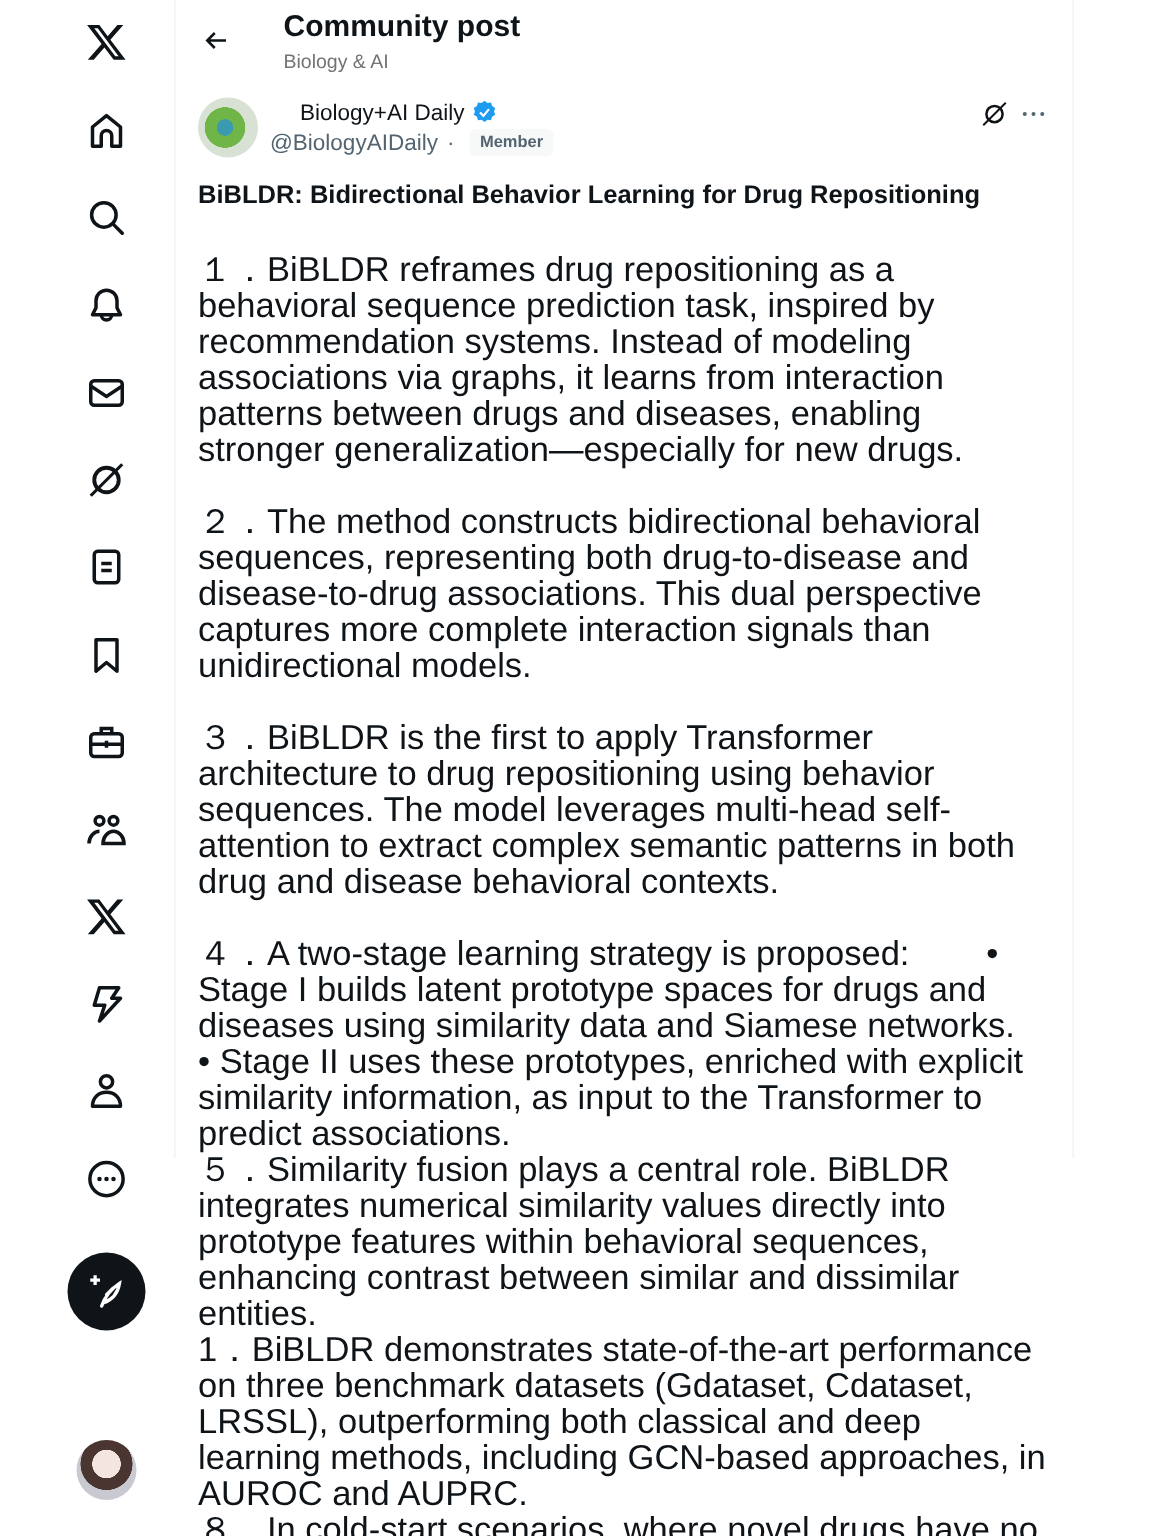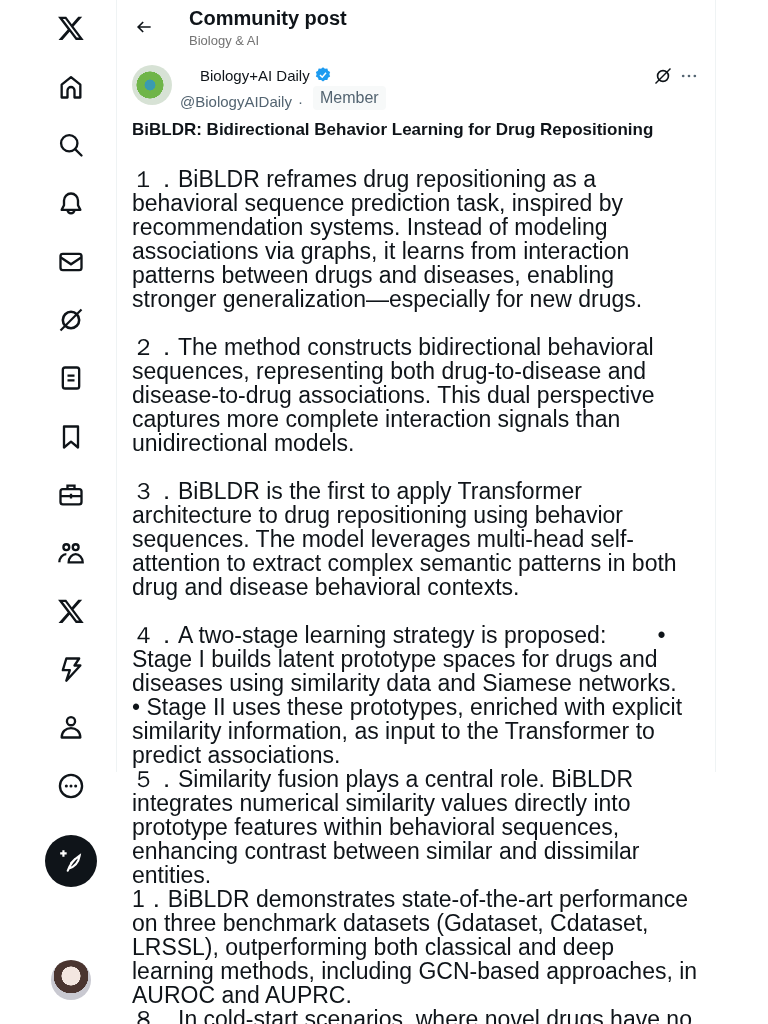--- a/index.html
+++ b/index.html
@@ -9,21 +9,21 @@
   .nav-item svg { width:28px; height:28px; }
   .post-btn { position:absolute; left:45px; top:835px; width:52px; height:52px; border-radius:50%; background:#0f1419; display:flex; align-items:center; justify-content:center; }
   .account-avatar { position:absolute; left:51px; top:960px; width:40px; height:40px; border-radius:50%; overflow:hidden; background:radial-gradient(circle at 50% 40%, #f3e6e0 0 30%, #4a3530 31% 55%, #c9c9d1 56%); }
   .main { position:absolute; left:116px; top:0; width:598px; height:772px; border-left:1px solid #eff3f4; border-right:1px solid #eff3f4; }
   .back-btn { position:absolute; left:10px; top:10px; width:34px; height:34px; display:flex; align-items:center; justify-content:center; }
   .header-title { position:absolute; left:72px; top:7px; font-size:20px; font-weight:700; }
   .header-sub { position:absolute; left:72px; top:33px; font-size:13px; color:#737373; }
   .author-avatar { position:absolute; left:15px; top:65px; width:40px; height:40px; border-radius:50%; background:radial-gradient(circle at 45% 50%, #3a9bb0 0 18%, #6fb548 19% 45%, #d7e2d5 46%); }
   .author-name { position:absolute; left:55px; top:66px; font-size:15px; font-weight:400; display:flex; align-items:center; gap:4px;margin-left:28px; }
   .author-handle { position:absolute; left:63px; top:86px; font-size:15px; color:#536471; display:flex; align-items:flex-end; gap:6px; }
-  .member-badge { font-size:16px; font-weight:400; color:#536471; background:#f7f9f9; padding:3px 7px; border-radius:4px; margin-left:4px; }
+  .member-badge { font-size:11px; font-weight:700; color:#536471; background:#f7f9f9; padding:3px 7px; border-radius:4px; margin-left:4px; }
   .grok-btn { position:absolute; left:534px; top:64px; width:24px; height:24px; display:flex; align-items:center; justify-content:center; }
   .more-btn { position:absolute; left:560px; top:64px; width:24px; height:24px; display:flex; align-items:center; justify-content:center; }
   .post-title { position:absolute; left:15px; top:120px; font-size:17px; font-weight:700; width:570px; }
   .post-body { position:absolute; left:15px; top:167px; width:568px; font-size:23px; line-height:24px; color:#0f1419; }
   .para { margin:0; white-space:pre-wrap; }
   .para.gap { margin-bottom:24px; }
 </style>
 </head>
 <body>
 

